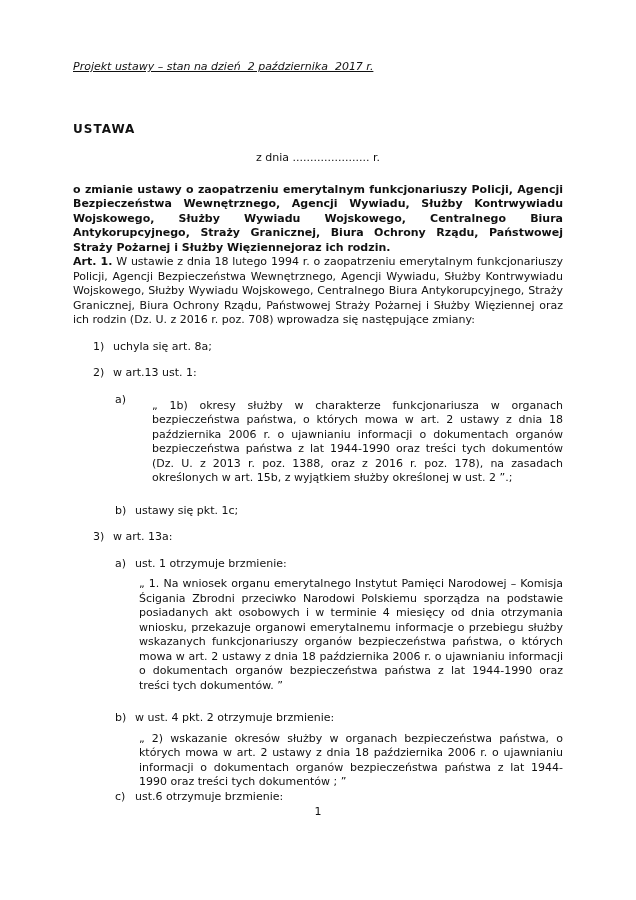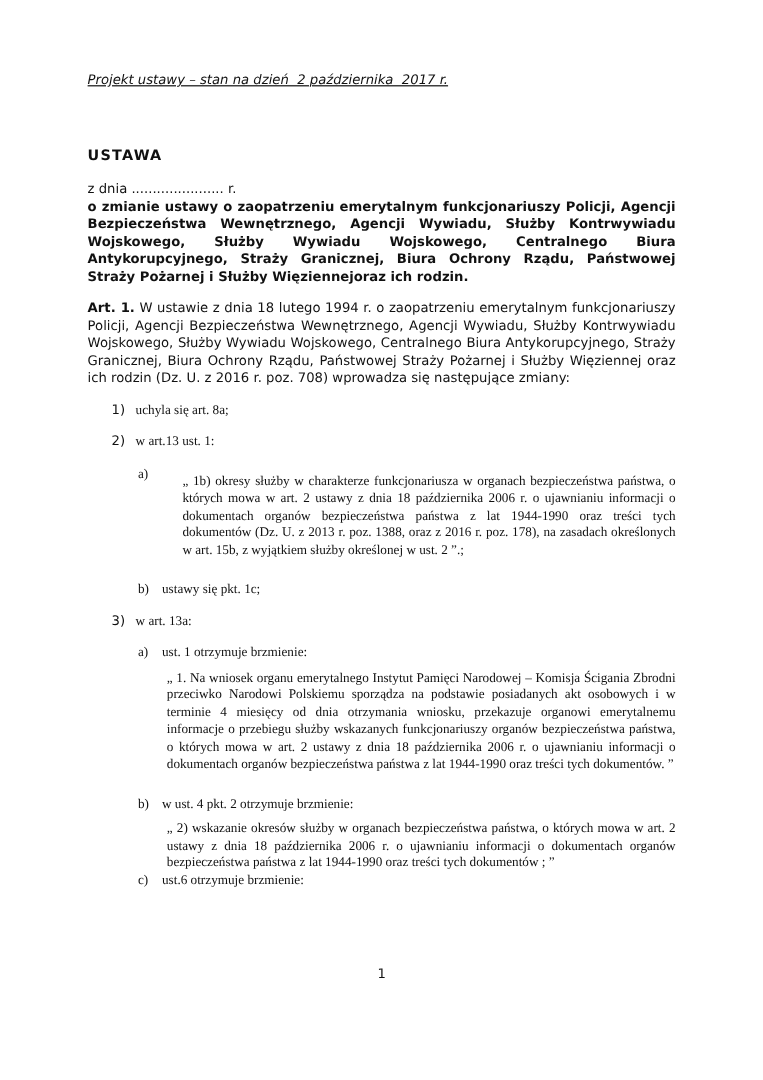--- a/index.html
+++ b/index.html
@@ -28,38 +28,39 @@
     margin-bottom: 47px;
   }
   .doc-title {
     text-align: left;
     font-weight: bold;
     font-size: 12px;
     letter-spacing: 1px;
     margin-bottom: 15px;
   }
   .doc-date {
+    text-align: center;
+    margin-bottom: 17px;
   }
   .subject {
     font-weight: bold;
     text-align: justify;
-    margin-bottom: 12px;
   }
   .art1 {
     text-align: justify;
     margin-bottom: 0;
   }
   .art-label { font-weight: bold; }
   .item1 {
     display: flex;
     margin-left: 20px;
     margin-top: 12px;
   }
   .item1 > .marker { flex: 0 0 20px; }
-  .item1 > .body { flex: 1 1 auto; min-width: 0; font-family: Liberation Serif, serif; }
+  .item1 > .body { flex: 1 1 auto; min-width: 0; }
   .item2 {
     display: flex;
     margin-left: 2px;
     margin-top: 12px;
   }
   .item2 > .marker { flex: 0 0 20px; }
   .item2 > .body { flex: 1 1 auto; min-width: 0; }
   .item2.tight { margin-top: 0; }
   .quote {
     text-align: justify;

